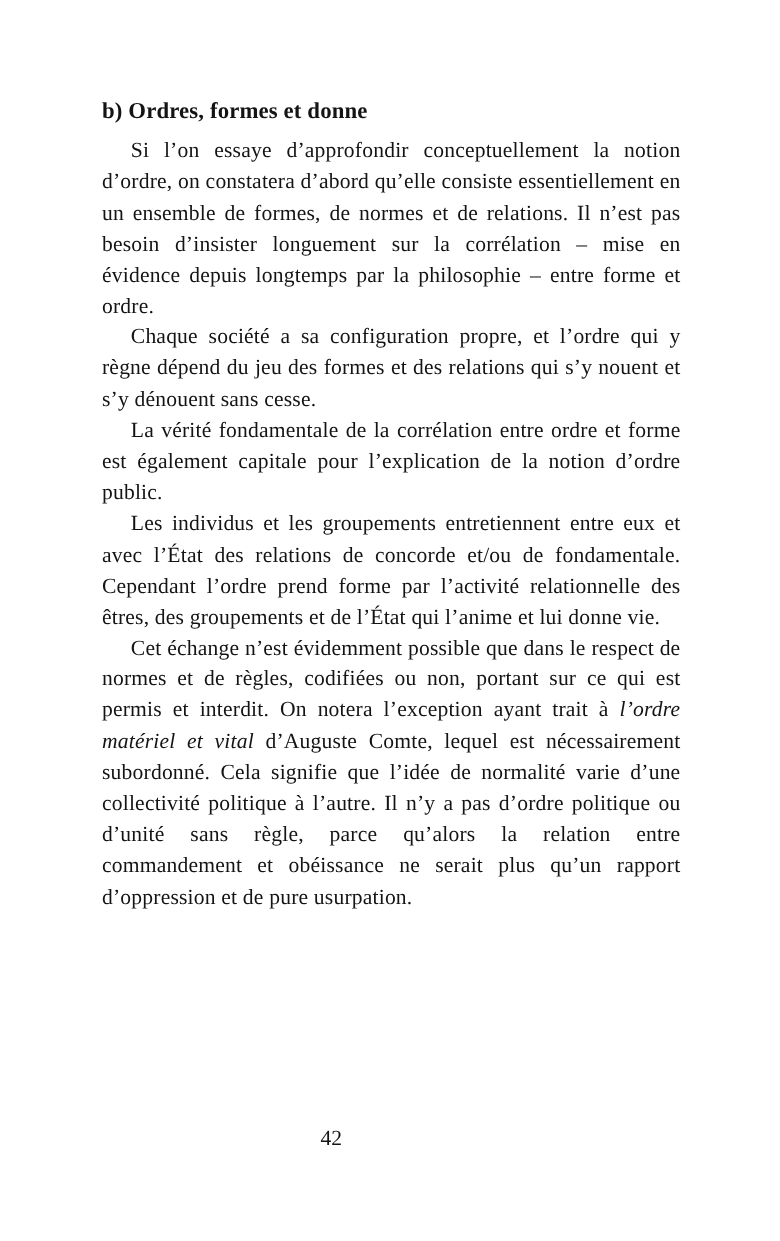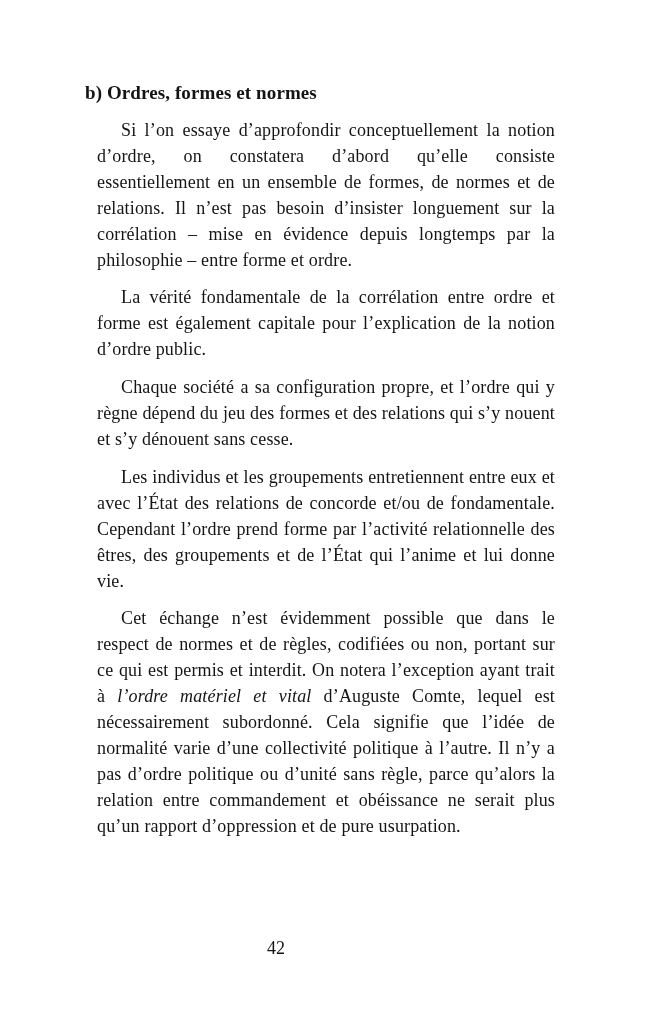--- a/index.html
+++ b/index.html
@@ -23,21 +23,21 @@
     width: 482px;
   }
   .heading {
     font-size: 19px;
     font-weight: bold;
     margin: 0 0 7px 0;
     line-height: 26px;
     letter-spacing: 0.1px;
   }
   .para {
-    margin: 12px;
+    margin: 0;
     text-align: justify;
     text-indent: 24px;
     font-size: 18px;
     line-height: 25.9px;
     letter-spacing: 0.15px;
   }
   .italic {
     font-style: italic;
   }
   .page-number {
@@ -48,23 +48,23 @@
     text-align: center;
     font-size: 18px;
     color: #141414;
   }
 </style>
 </head>
 <body>
 
 <div class="book-page">
   <div class="text-block">
-    <h2 class="heading">b) Ordres, formes et normes</h2>
+    <h2 class="heading">b) Ordres, formes et donne</h2>
     <div id="paragraph-container">
         <p class="para"><span>Si l’on essaye d’approfondir conceptuellement la notion d’ordre, on constatera d’abord qu’elle consiste essentiellement en un ensemble de formes, de normes et de relations. Il n’est pas besoin d’insister longuement sur la corrélation – mise en évidence depuis longtemps par la philosophie – entre forme et ordre.</span></p>
+        <p class="para"><span>Chaque société a sa configuration propre, et l’ordre qui y règne dépend du jeu des formes et des relations qui s’y nouent et s’y dénouent sans cesse.</span></p>
         <p class="para"><span>La vérité fondamentale de la corrélation entre ordre et forme est également capitale pour l’explication de la notion d’ordre public.</span></p>
-        <p class="para"><span>Chaque société a sa configuration propre, et l’ordre qui y règne dépend du jeu des formes et des relations qui s’y nouent et s’y dénouent sans cesse.</span></p>
         <p class="para"><span>Les individus et les groupements entretiennent entre eux et avec l’État des relations de concorde et/ou de fondamentale. Cependant l’ordre prend forme par l’activité relationnelle des êtres, des groupements et de l’État qui l’anime et lui donne vie.</span></p>
         <p class="para"><span>Cet échange n’est évidemment possible que dans le respect de normes et de règles, codifiées ou non, portant sur ce qui est permis et interdit. On notera l’exception ayant trait à </span><span class="italic">l’ordre matériel et vital</span><span> d’Auguste Comte, lequel est nécessairement subordonné. Cela signifie que l’idée de normalité varie d’une collectivité politique à l’autre. Il n’y a pas d’ordre politique ou d’unité sans règle, parce qu’alors la relation entre commandement et obéissance ne serait plus qu’un rapport d’oppression et de pure usurpation.</span></p>
       </div>
   </div>
   <div class="page-number">42</div>
 </div>
 
 </body></html>

